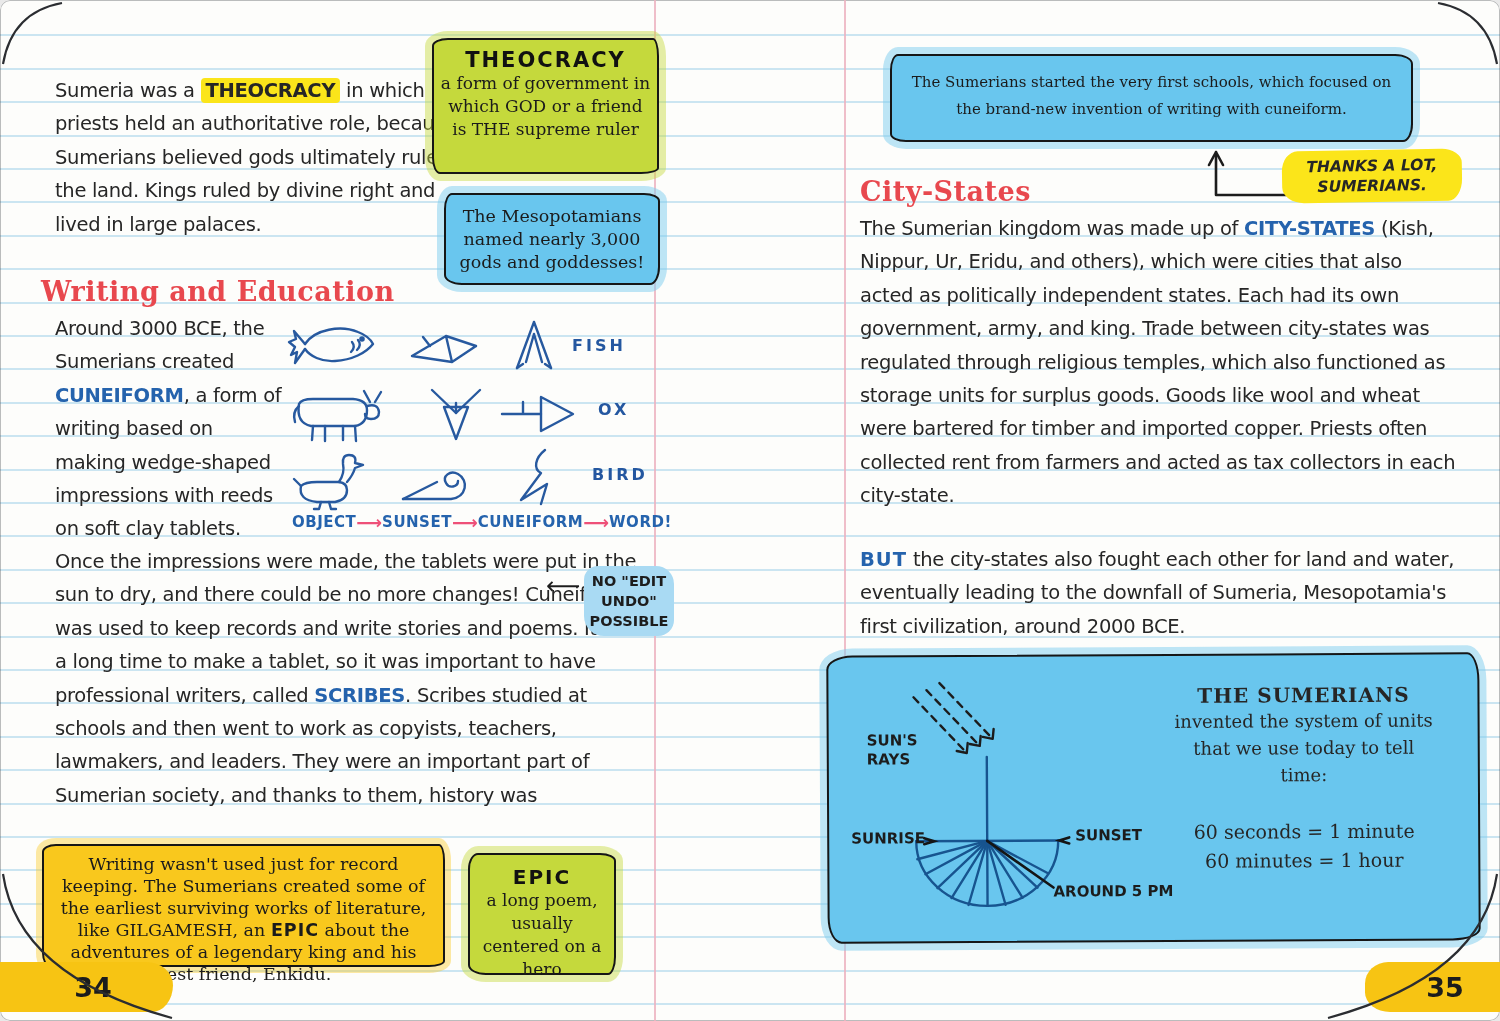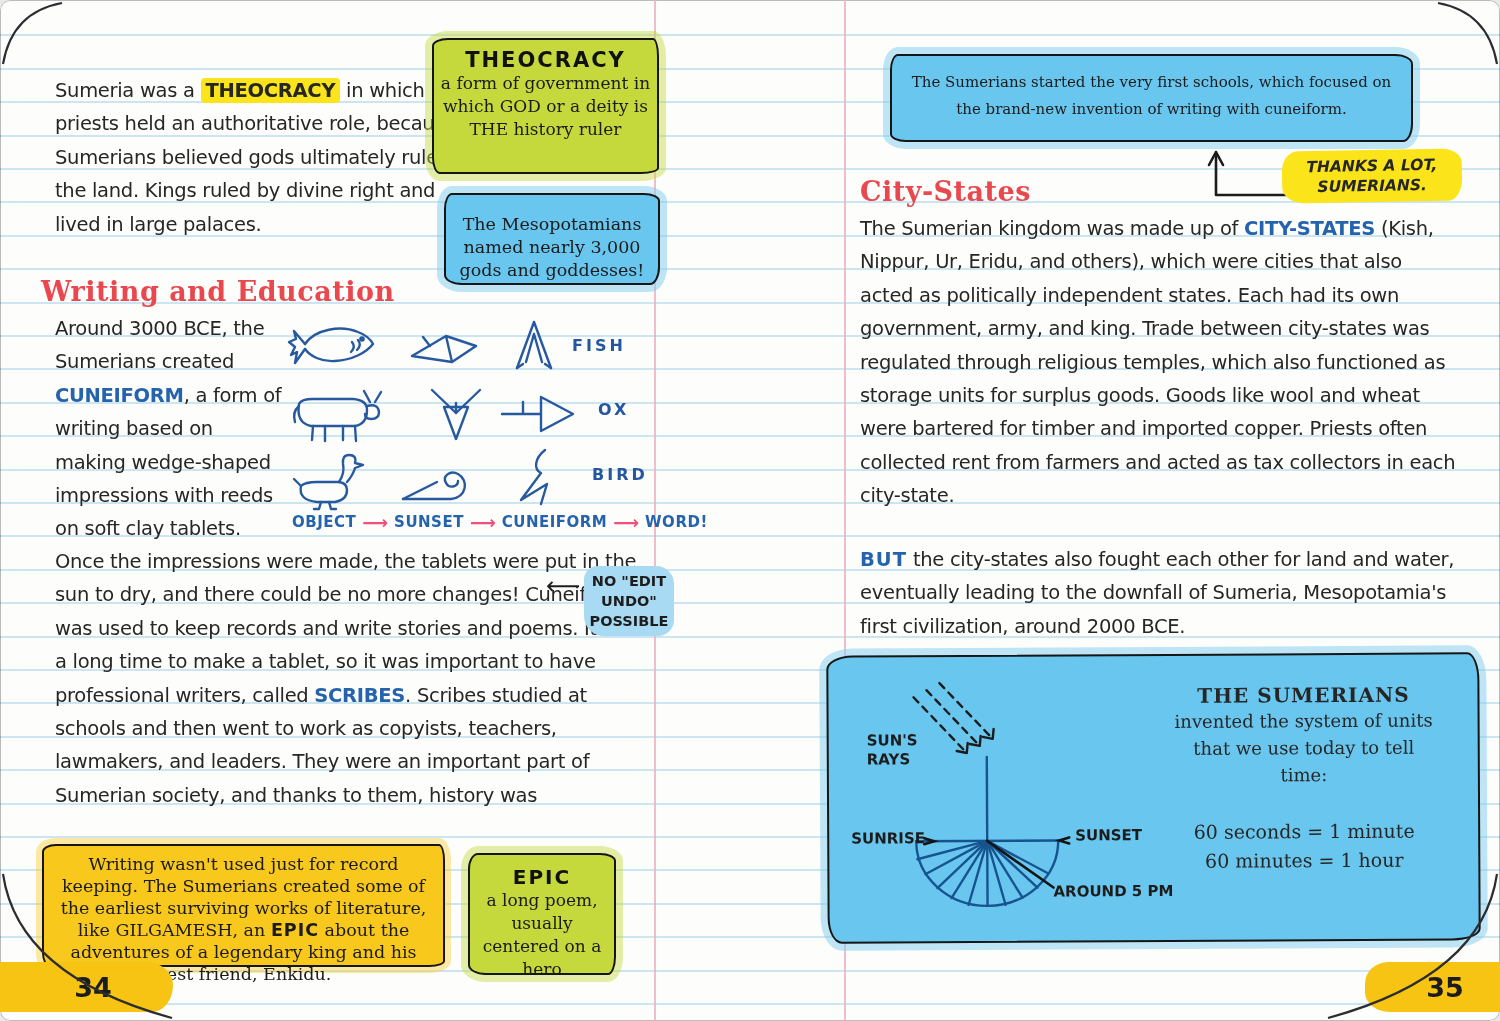--- a/index.html
+++ b/index.html
@@ -38,24 +38,24 @@
 
 <div id="page">
 
   <div class="vline" style="left:654px;"></div>
   <div class="vline" style="left:844px;"></div>
 
   <div class="para hand" style="left:55px;top:74px;width:402px;"><span>Sumeria was a </span><span class="hl">THEOCRACY</span><span> in which priests held an authoritative role, because Sumerians believed gods ultimately ruled the land. Kings ruled by divine right and lived in large palaces.</span></div>
 
   <div class="defbox greenbox" style="left:432px;top:38px;width:227px;height:136px;padding:8px 6px;border-radius:16px 6px 18px 8px/8px 18px 6px 16px;">
     <div class="boxtitle">THEOCRACY</div>
-    <div class="boxbody">a form of government in which GOD or a deity is THE history ruler</div>
-  </div>
-
-  <div class="defbox bluebox" style="left:444px;top:193px;width:216px;height:92px;padding:18px 6px;border-radius:8px 16px 10px 18px/16px 8px 18px 10px;">
+    <div class="boxbody">a form of government in which GOD or a friend is THE supreme ruler</div>
+  </div>
+
+  <div class="defbox bluebox" style="left:444px;top:193px;width:216px;height:92px;padding:10px 6px;border-radius:8px 16px 10px 18px/16px 8px 18px 10px;">
     <div class="boxbody" style="font-size:17.5px;">The Mesopotamians named nearly 3,000 gods and goddesses!</div>
   </div>
 
   <div class="red-head" style="left:41px;top:276px;">Writing and Education</div>
 
   <div class="para hand" style="left:55px;top:312px;width:234px;"><span>Around 3000 BCE, the Sumerians created </span><span class="term">CUNEIFORM</span><span>, a form of writing based on making wedge-shaped impressions with reeds on soft clay tablets.</span></div>
 
   <svg class="doodle" style="left:283px;top:318px;" width="92" height="56" viewBox="0 0 92 56">
     <g fill="none" stroke="#27599f" stroke-width="2.4" stroke-linecap="round" stroke-linejoin="round">
       <path d="M22,26 C32,11 58,7 75,14 C83,17 88,22 90,26 C83,35 69,42 52,43 C38,44 27,38 22,31"></path>
@@ -117,21 +117,21 @@
       <path d="M8,44 L42,27"></path>
     </g>
   </svg>
   <svg class="doodle" style="left:507px;top:446px;" width="52" height="62" viewBox="0 0 52 62">
     <g fill="none" stroke="#27599f" stroke-width="2.4" stroke-linecap="round" stroke-linejoin="round">
       <path d="M38,4 C28,12 26,23 34,27 L14,54 L40,38 L34,58"></path>
     </g>
   </svg>
   <div class="chart-label" style="left:592px;top:465px;">BIRD</div>
 
-  <div style="position:absolute;left:292px;top:513px;width:372px;display:flex;align-items:center;gap:6px;white-space:nowrap;">
+  <div style="position:absolute;left:292px;top:513px;width:372px;display:flex;align-items:center;white-space:nowrap;">
     <span class="caption-word">OBJECT</span>
     <span class="caption-arrow">⟶</span>
     <span class="caption-word">SUNSET</span>
     <span class="caption-arrow">⟶</span>
     <span class="caption-word">CUNEIFORM</span>
     <span class="caption-arrow">⟶</span>
     <span class="caption-word">WORD!</span>
   </div>
 
   <div class="para hand" style="left:55px;top:545px;width:600px;"><span>Once the impressions were made, the tablets were put in the sun to dry, and there could be no more changes! Cuneiform was used to keep records and write stories and poems. It took a long time to make a tablet, so it was important to have professional writers, called </span><span class="term">SCRIBES</span><span>. Scribes studied at schools and then went to work as copyists, teachers, lawmakers, and leaders. They were an important part of Sumerian society, and thanks to them, history was</span></div>

